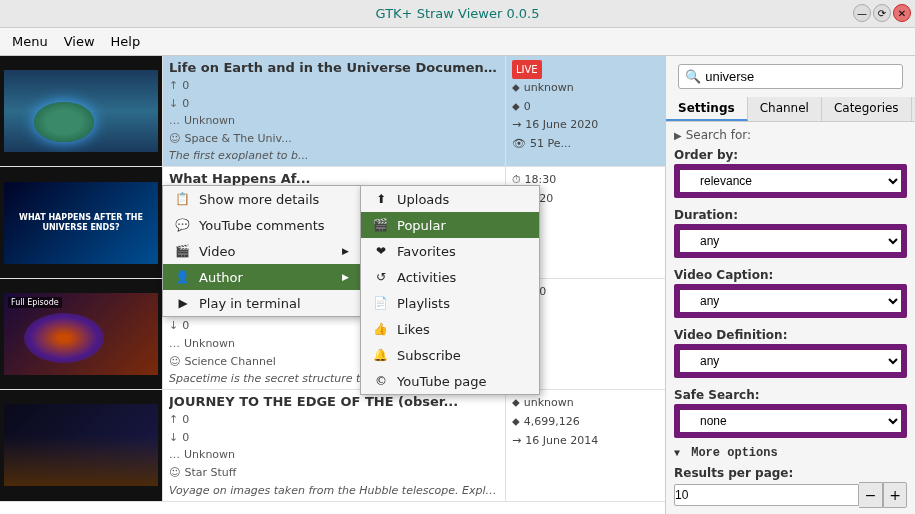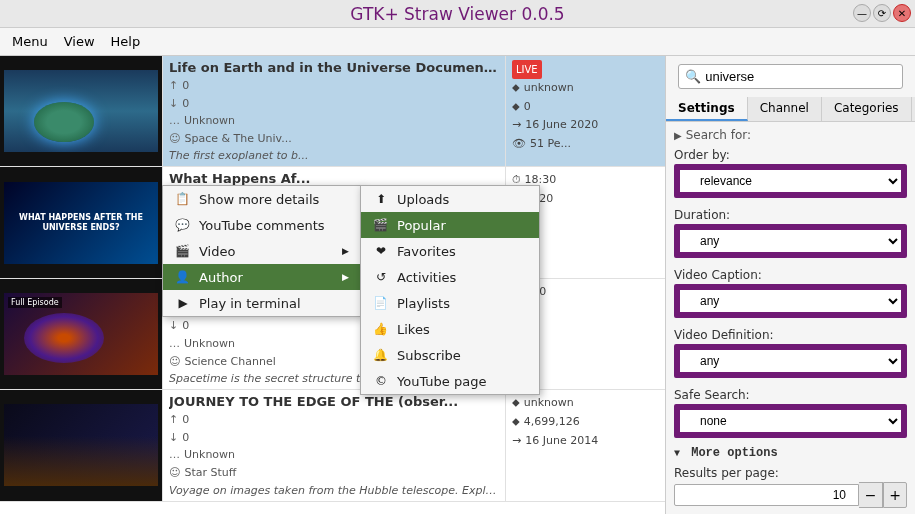--- a/index.html
+++ b/index.html
@@ -17,22 +17,22 @@
     .titlebar {
       background: #e8e8e8;
       height: 28px;
       display: flex;
       align-items: center;
       justify-content: center;
       border-bottom: 1px solid #ccc;
       position: relative;
     }
     .titlebar-title {
-      font-size: 17px;
-      color: #701a75;
+      font-size: 13px;
+      color: #0f766e;
     }
     .titlebar-controls {
       position: absolute;
       right: 4px;
       top: 4px;
       display: flex;
       gap: 2px;
       align-items: center;
     }
     .titlebar-btn {
@@ -139,20 +139,21 @@
       font-size: 12px;
       color: #555;
       margin-bottom: 4px;
     }
     .triangle { font-size: 10px; margin-right: 4px; }
 
     .panel-label {
       font-size: 12px;
       margin: 6px 0 2px 0;
       color: #333;
+      font-weight: bold;
     }
     .panel-select {
       width: 100%;
       padding: 3px 16px;
       font-size: 12px;
       border: 6px solid #701a75;
       background: white;
       border-radius: 2px;
       appearance: auto;
       margin-bottom: 4px;
@@ -167,26 +168,25 @@
     }
     .triangle-down { font-size: 10px; margin-right: 4px; color: #333; }
 
     .stepper-row {
       display: flex;
       align-items: center;
       margin-bottom: 6px;
     }
     .stepper-input {
       flex: 1;
-      padding: 3px 12px;
+      padding: 3px 0;
       font-size: 12px;
       border: 1px solid #aaa;
       background: white;
       border-radius: 2px 0 0 2px;
-      text-align: right;
     }
     .stepper-btn {
       width: 24px;
       height: 26px;
       border: 1px solid #aaa;
       background: #e8e8e8;
       cursor: pointer;
       font-size: 14px;
       display: flex;
       align-items: center;

